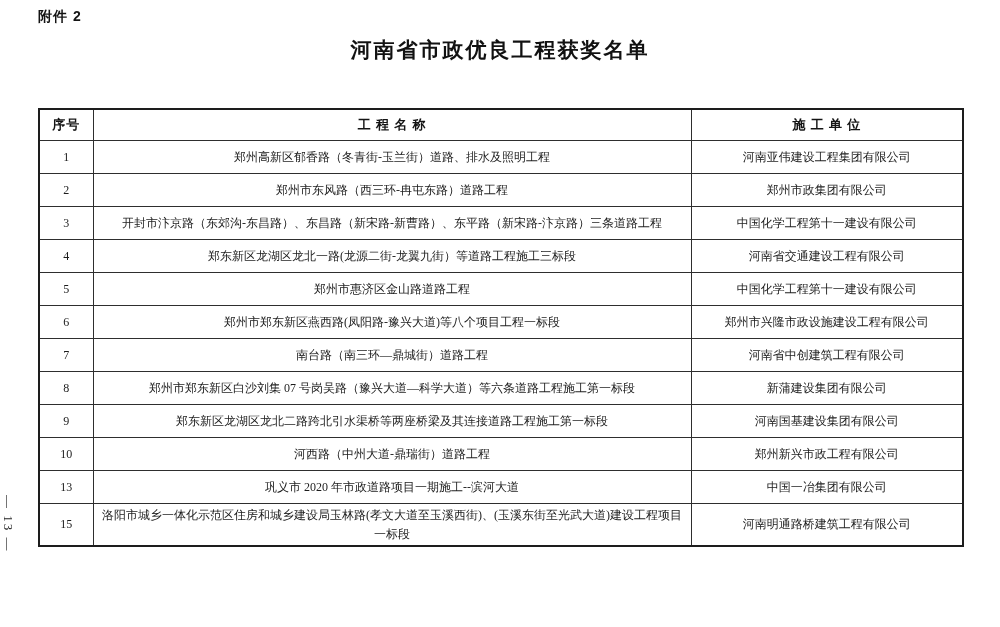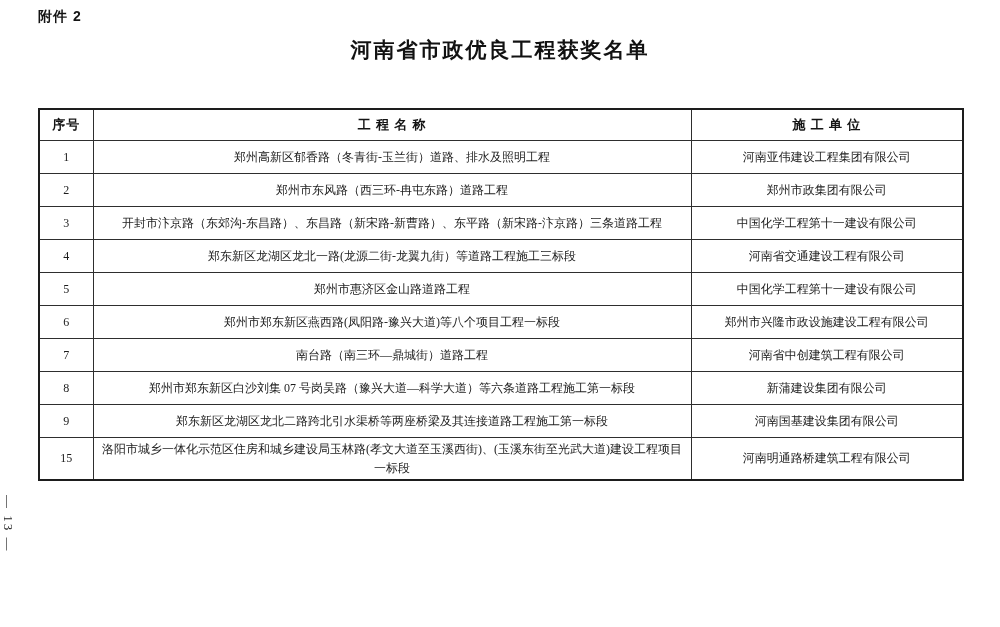--- a/index.html
+++ b/index.html
@@ -123,20 +123,30 @@
     <td class="c-no">8</td>
     <td class="c-proj">郑州市郑东新区白沙刘集 07 号岗吴路（豫兴大道—科学大道）等六条道路工程施工第一标段</td>
     <td class="c-comp">新蒲建设集团有限公司</td>
   </tr>
         <tr>
     <td class="c-no">9</td>
     <td class="c-proj">郑东新区龙湖区龙北二路跨北引水渠桥等两座桥梁及其连接道路工程施工第一标段</td>
     <td class="c-comp">河南国基建设集团有限公司</td>
   </tr>
         <tr>
+    <td class="c-no">10</td>
+    <td class="c-proj">河西路（中州大道-鼎瑞街）道路工程</td>
+    <td class="c-comp">郑州新兴市政工程有限公司</td>
+  </tr>
+        <tr>
+    <td class="c-no">13</td>
+    <td class="c-proj">巩义市 2020 年市政道路项目一期施工--滨河大道</td>
+    <td class="c-comp">中国一冶集团有限公司</td>
+  </tr>
+        <tr>
     <td class="c-no">15</td>
     <td class="c-proj">洛阳市城乡一体化示范区住房和城乡建设局玉林路(孝文大道至玉溪西街)、(玉溪东街至光武大道)建设工程项目一标段</td>
     <td class="c-comp">河南明通路桥建筑工程有限公司</td>
   </tr>
       </tbody>
   </table>
 
 </div>
 
 </body></html>

